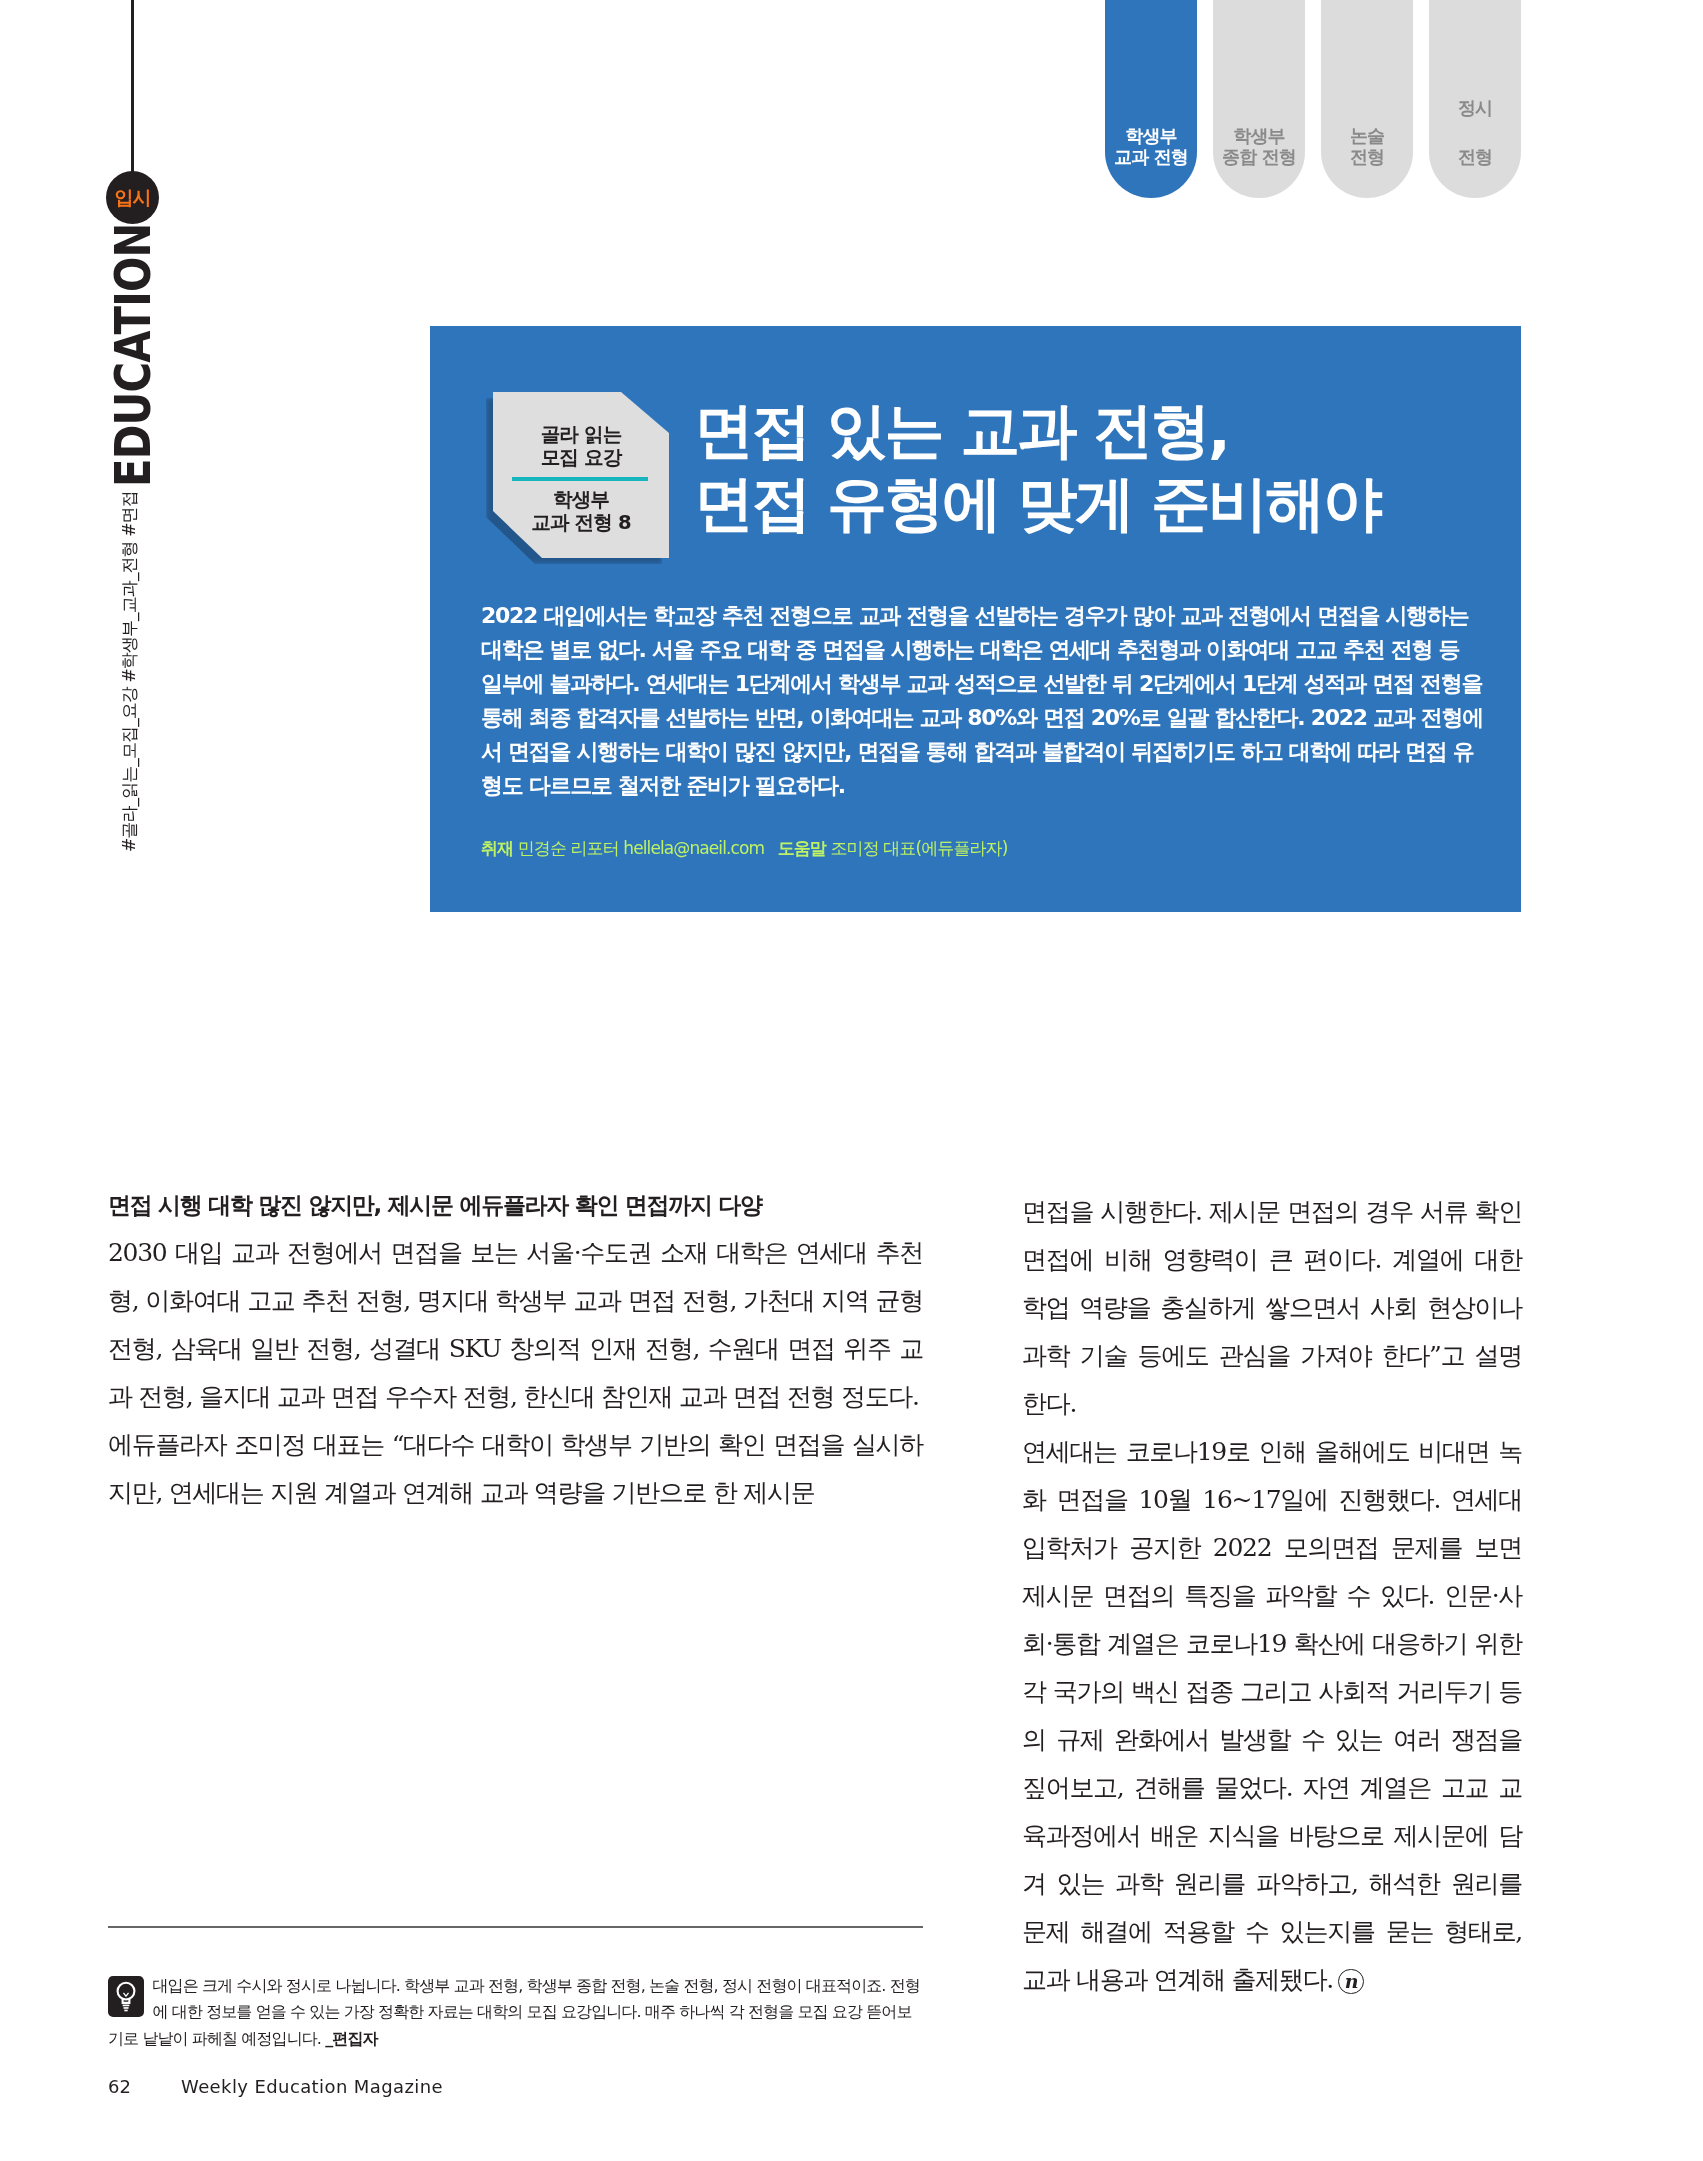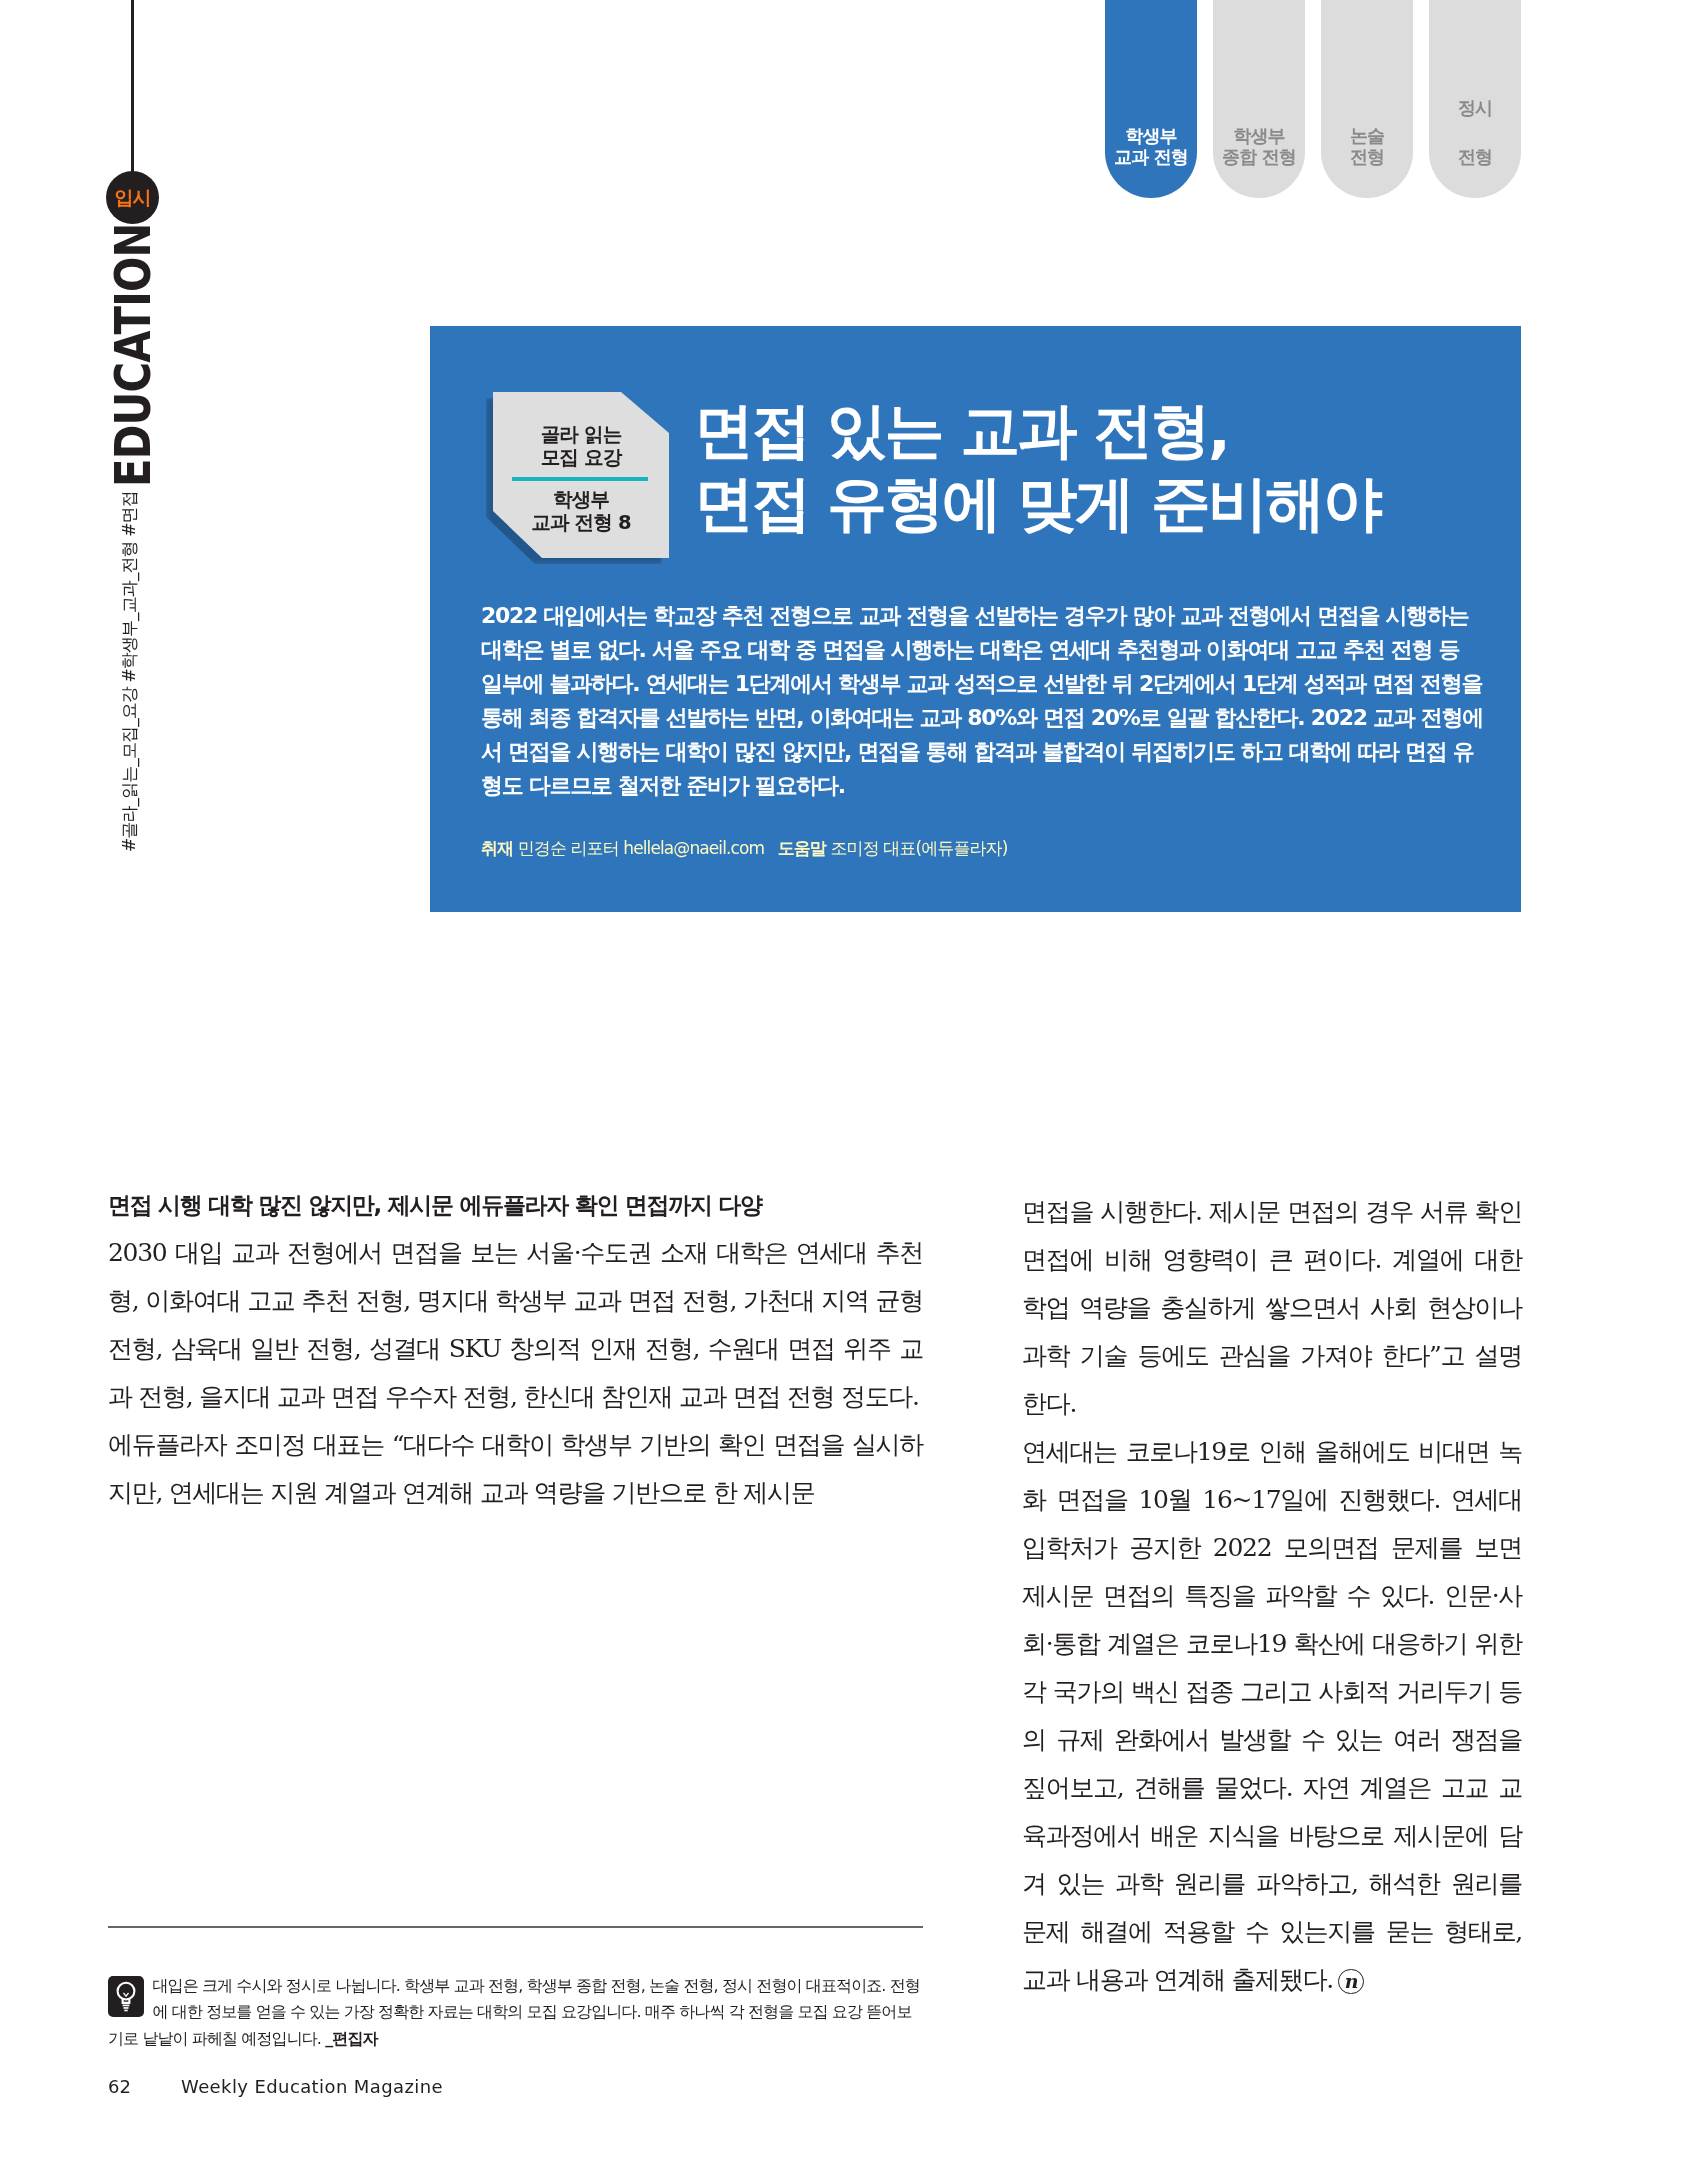--- a/index.html
+++ b/index.html
@@ -23,21 +23,21 @@
   .badge { position: absolute; left: 51px; top: 66px; width: 176px; height: 166px; background: #dedede;
            clip-path: polygon(0 0, 128px 0, 176px 41px, 176px 166px, 49px 166px, 0 119px);
            box-shadow: 5.1px 5.1px 8.5px rgba(0,0,0,0.35); text-align: center; color: #231f20; font-weight: bold; margin-left: 12px; }
   .badge-shadow { position: absolute; left: 56px; top: 72px; width: 176px; height: 166px; background: rgba(0,0,0,0.25);
            clip-path: polygon(0 0, 128px 0, 176px 41px, 176px 166px, 49px 166px, 0 119px); filter: blur(2.6px); }
   .badge-top { position: absolute; top: 31px; left: 0; width: 100%; font-size: 19.6px; line-height: 23px; letter-spacing: -0.9px; }
   .badge-line { position: absolute; top: 85px; left: 19px; width: 136px; height: 4.3px; background: #17b5be; }
   .badge-bottom { position: absolute; top: 96px; left: 0; width: 100%; font-size: 19.6px; line-height: 23px; letter-spacing: -0.9px; }
   .hero-title { position: absolute; left: 264px; top: 68px; color: #ffffff; font-size: 60px; line-height: 73px; font-weight: bold; letter-spacing: -2.6px; }
   .hero-lead { position: absolute; left: 51px; top: 273px; width: 1005px; color: #ffffff; font-size: 22px; line-height: 34px; letter-spacing: -1.3px; font-weight: bold; }
-  .hero-byline { position: absolute; left: 51px; top: 511px; color: #fef9c3; font-size: 17px; letter-spacing: -0.9px; }
+  .hero-byline { position: absolute; left: 51px; top: 511px; color: #bef264; font-size: 17px; letter-spacing: -0.9px; }
   .hero-byline b { font-weight: bold; }
 
   
   .col-left { position: absolute; left: 108px; top: 1188px; width: 815px; }
   .col-right { position: absolute; left: 1022px; top: 1188px; width: 500px; }
   .subhead { font-size: 23px; font-weight: bold; letter-spacing: -1.3px; line-height: 34px; margin-bottom: 6.8px; }
   .para { font-family: "DejaVu Serif", "Liberation Serif", serif; font-size: 25px; line-height: 48px; letter-spacing: -1.3px; text-align: justify; color: #231f20; }
   .col-right .para { font-size: 25px; }
   .end-mark { display: inline-block; font-style: italic; font-weight: bold; font-family: "DejaVu Serif", serif; border: 1.7px solid #231f20; border-radius: 50%; width: 25.6px; height: 25.6px; line-height: 22px; text-align: center; font-size: 19px; margin-left: 5.1px; vertical-align: middle; }
 

